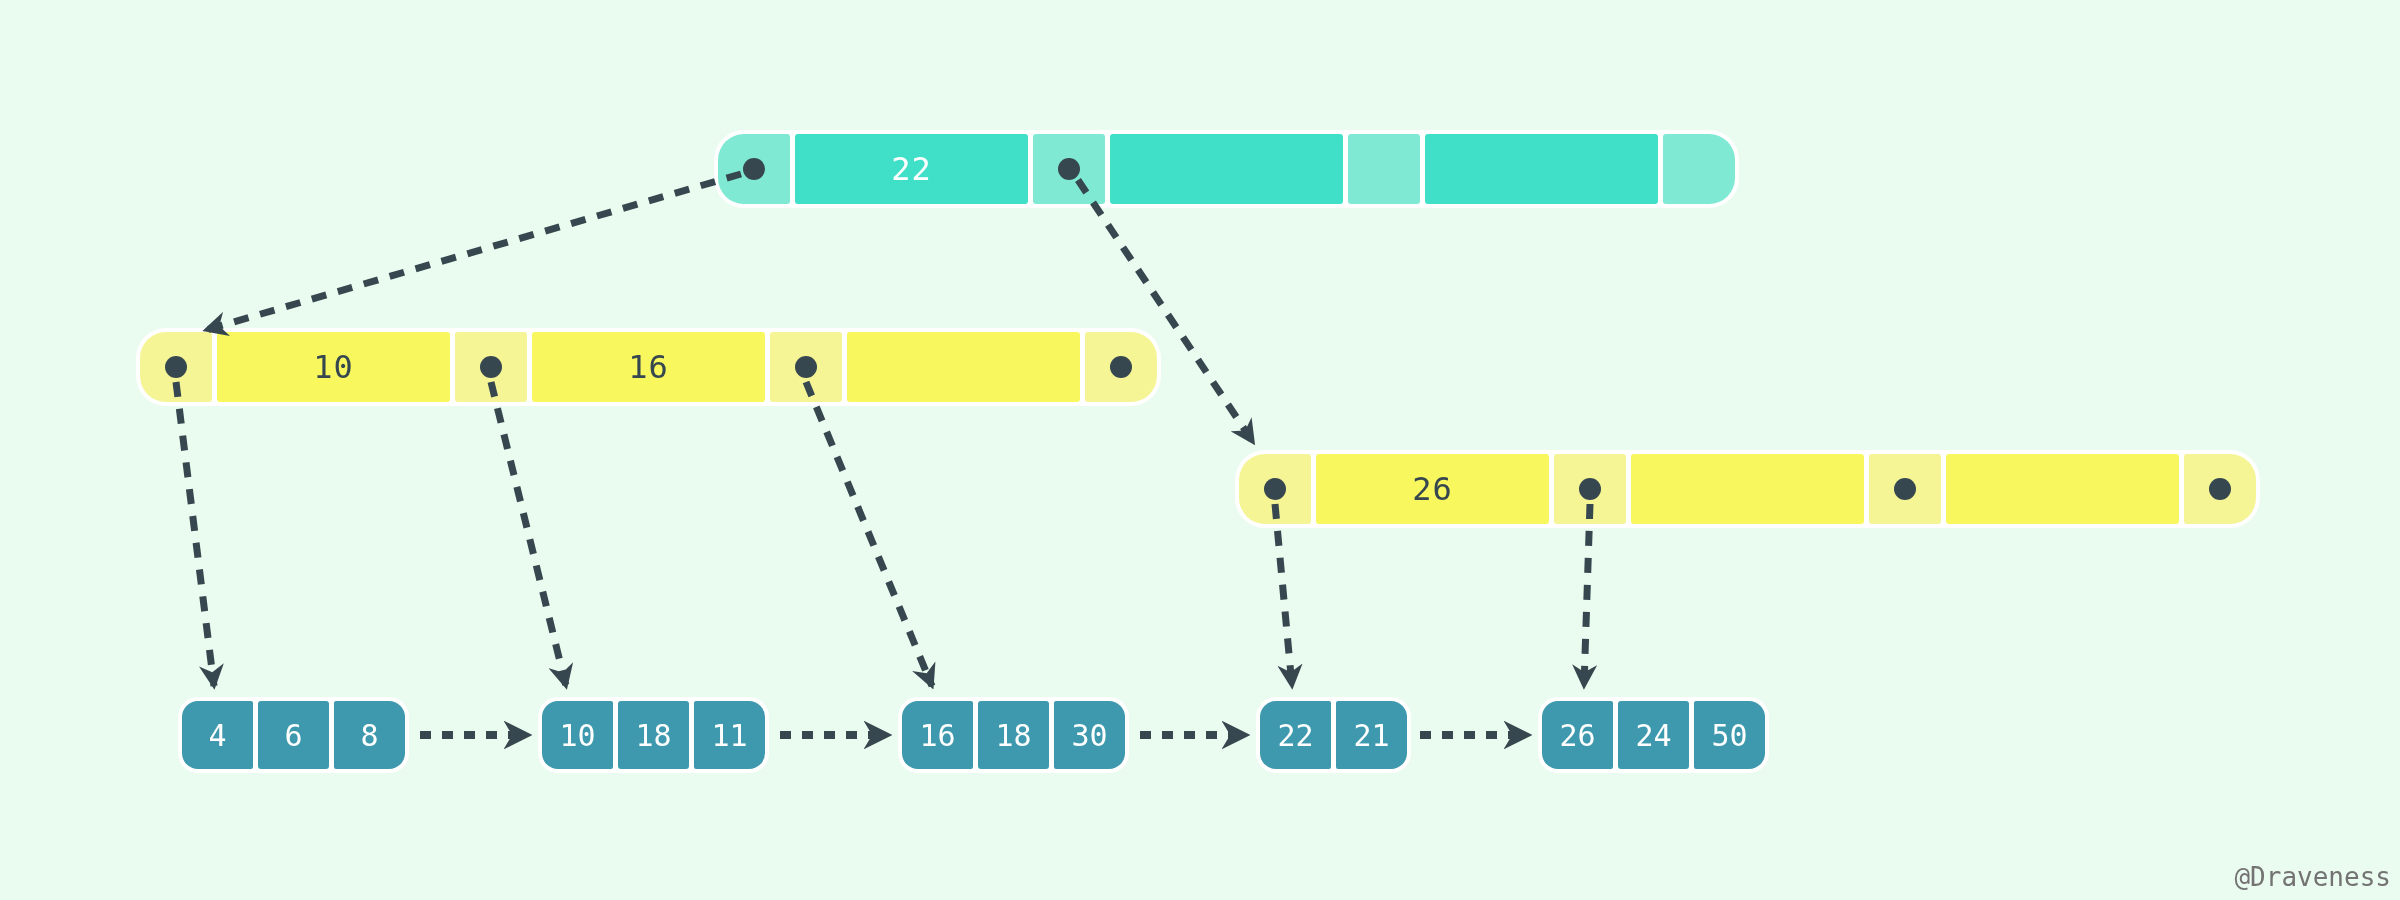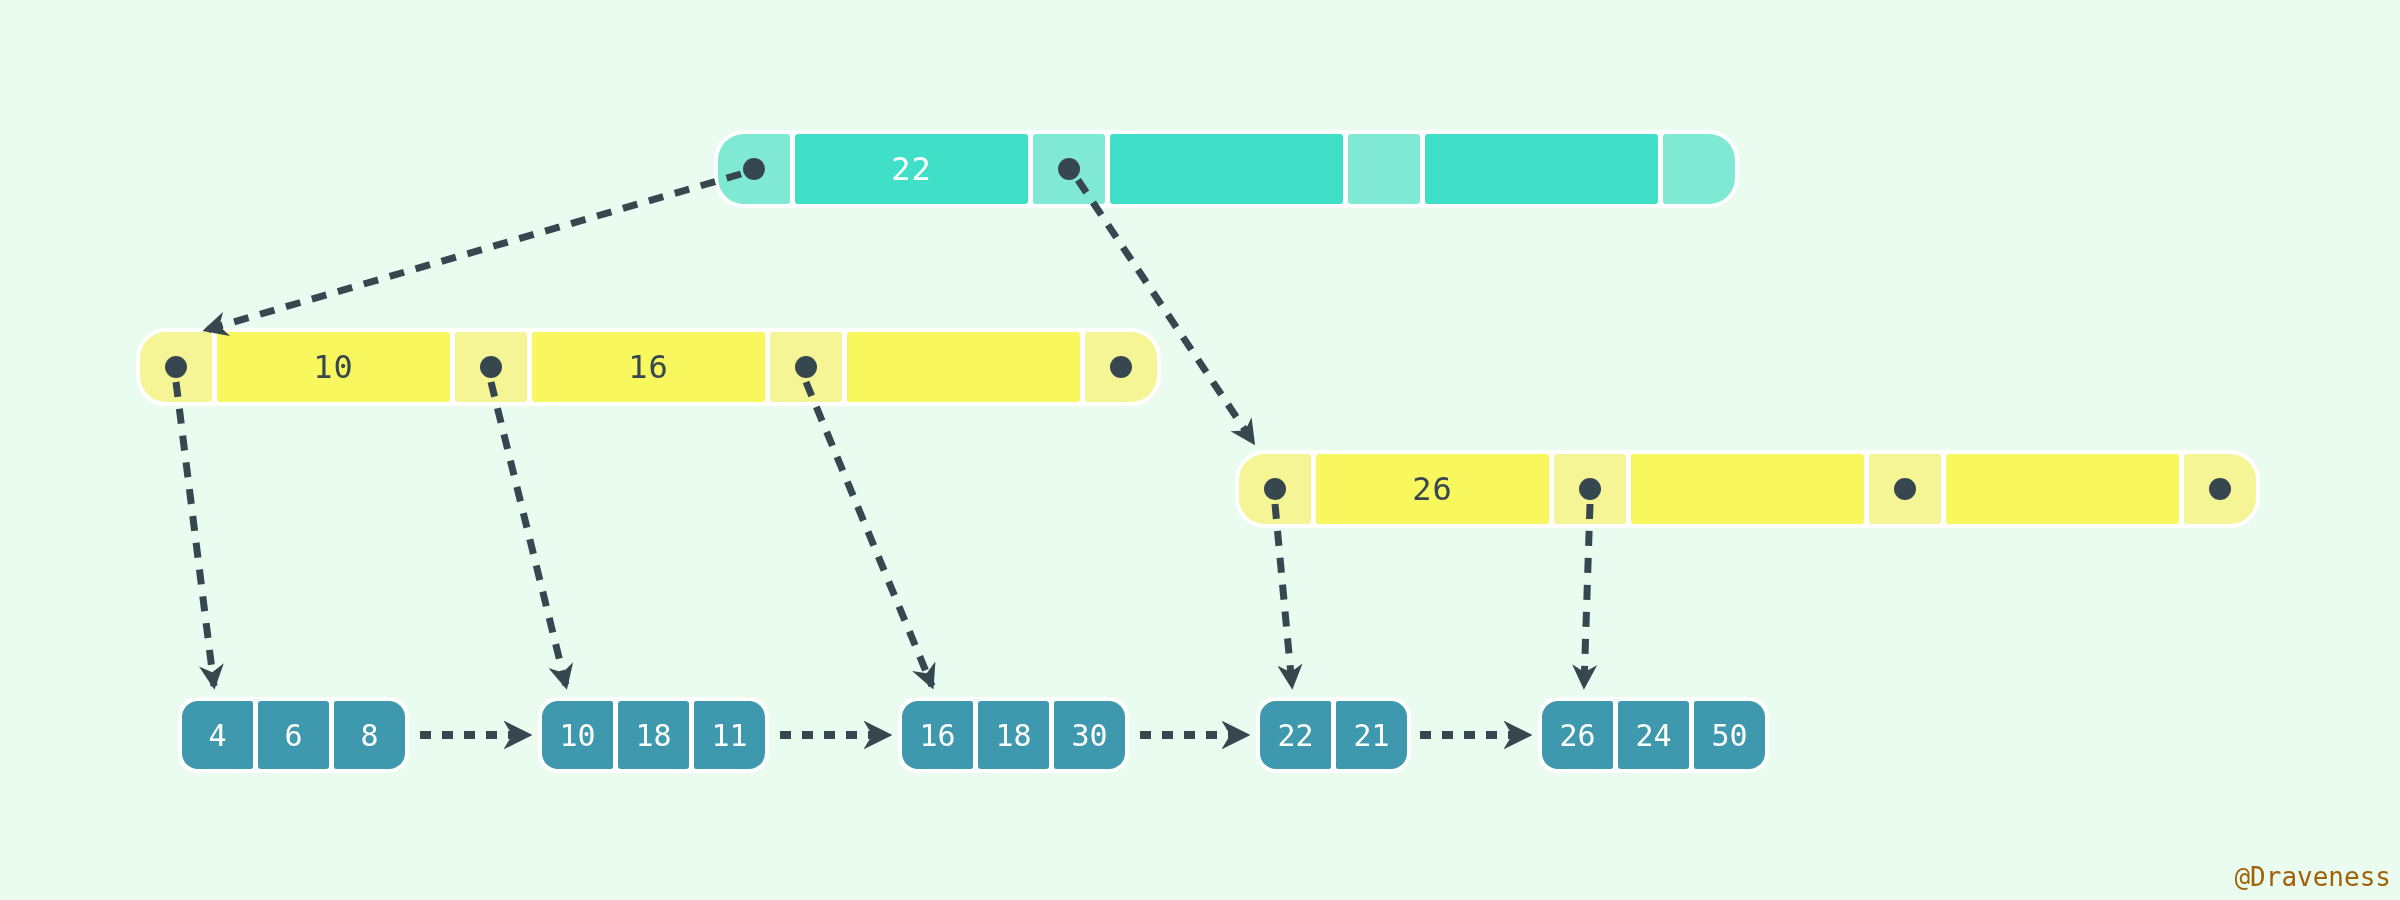--- a/index.html
+++ b/index.html
@@ -35,21 +35,21 @@
   }
   .leaf .cell{width:71px;height:68px;background:#3F99AE;color:#FFFFFF;font-size:30px;}
   .leaf .cell:first-child{border-radius:16px 2px 2px 16px;}
   .leaf .cell:last-child{border-radius:2px 16px 16px 2px;}
   
   svg.overlay{position:absolute;left:0;top:0;pointer-events:none;}
   .arrow{stroke:#37474F;fill:none;stroke-width:7;stroke-dasharray:15 12;}
   .arrow-h{stroke:#37474F;fill:none;stroke-width:8;stroke-dasharray:11 11;}
   
   .watermark{
-    position:absolute;right:26px;bottom:8px;font-size:26px;color:#a16207;
+    position:absolute;right:26px;bottom:8px;font-size:26px;color:#737373;
   }
 </style>
 </head>
 <body>
 
 <div class="stage">
 
   <div class="node root-node" style="left:714px;top:130px;">
     <div class="cell ptr">
         <span class="dot"></span>

